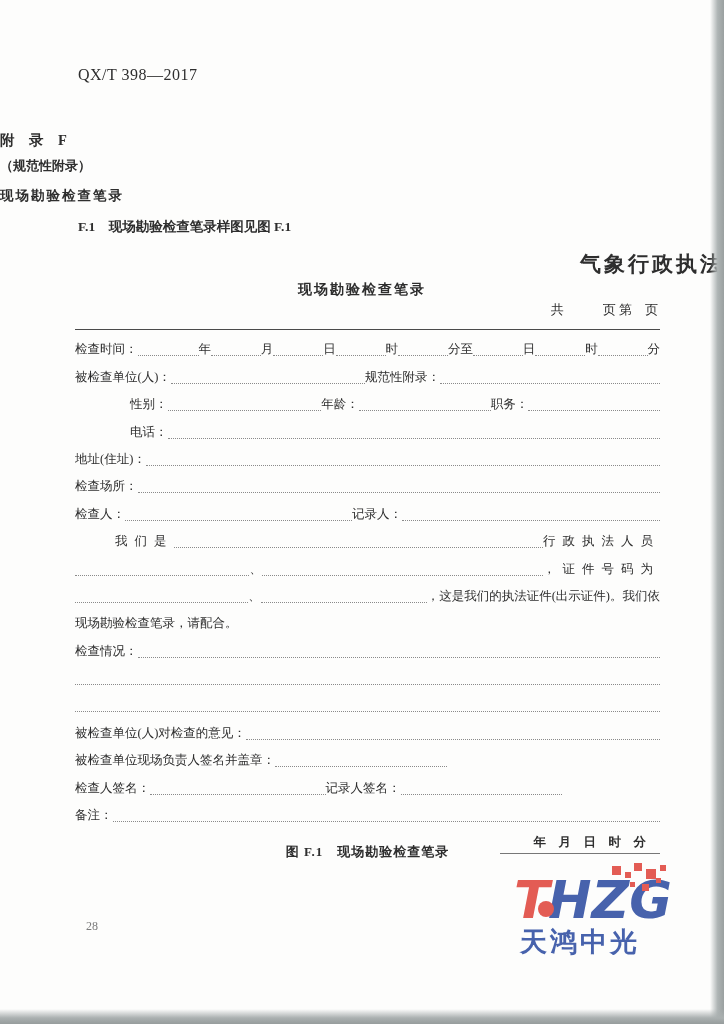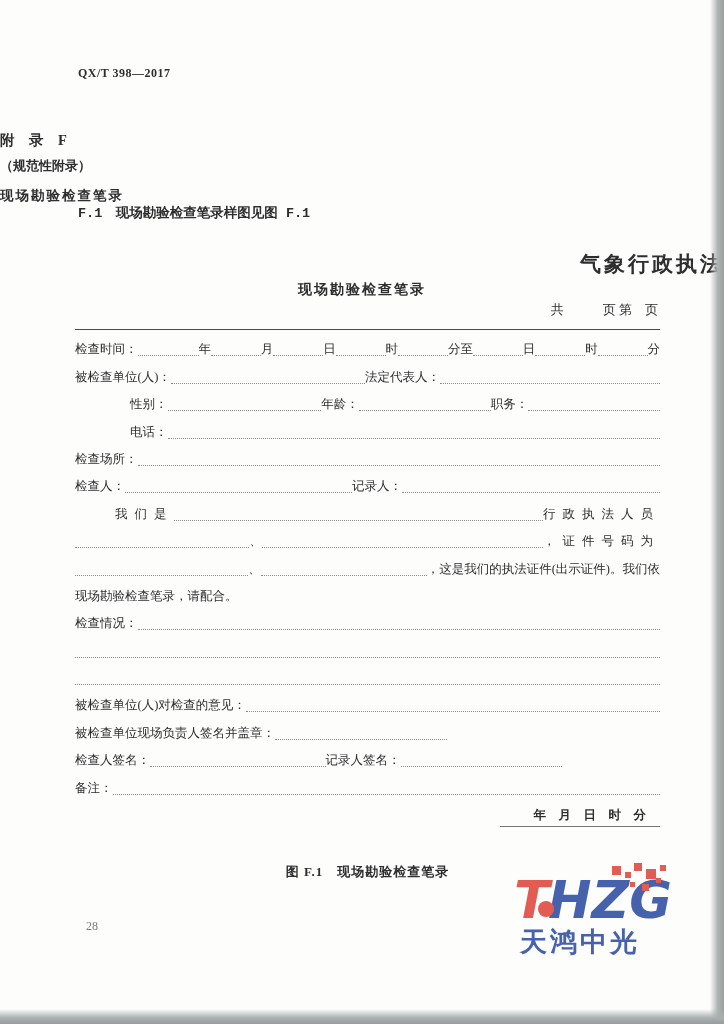--- a/index.html
+++ b/index.html
@@ -2,40 +2,40 @@
 <html><head>
 <meta charset="utf-8">
 <style>
   html,body { margin:0; padding:0; background:#ffffff; }
   .page {
     position:relative; width:724px; height:1024px;
     background:#fdfdfc; overflow:hidden;
     font-family:"Liberation Serif","DejaVu Serif",serif;
     color:#2e2e2e;
   }
-  .doc-code { position:absolute; left:78px; top:66px; font-size:12px; font-weight:bold; letter-spacing:.5px;text-align:right; }
+  .doc-code { position:absolute; left:78px; top:66px; font-size:16px; font-weight:normal; letter-spacing:.5px;text-align:right; }
   .appendix { position:absolute; left:0; top:131px; width:724px; text-align:left; font-weight:bold; }
   .appendix .t1 { font-size:14.5px; margin-bottom:7px; }
   .appendix .t2 { font-size:13px; margin-bottom:12px; }
   .appendix .t3 { font-size:13.5px; letter-spacing:2px; }
-  .f1-heading { position:absolute; left:78px; top:204px; font-size:13.5px; font-weight:bold;font-family:Liberation Mono, monospace; }
+  .f1-heading { position:absolute; left:78px; top:218px; font-size:13.5px; font-weight:bold; }
   .form-title-main { position:absolute; left:0; top:250px; width:724px; text-align:right; font-size:21px; font-weight:bold; letter-spacing:3px; }
   .form-title-sub  { position:absolute; left:0; top:281px; width:724px; text-align:center; font-size:14px; font-weight:bold; letter-spacing:2px; }
   .pagination { position:absolute; top:301px; right:66px; font-size:13px; }
   .top-rule { position:absolute; left:75px; top:329px; width:585px; border-top:1.6px solid #4a4a4a; }
   .form-body { position:absolute; left:75px; top:331px; width:585px; }
   .form-row { display:flex; align-items:flex-end; height:27.4px; font-size:12.5px; }
   .form-row.right { justify-content:flex-end; }
   .form-label { white-space:nowrap; flex:0 0 auto; }
   .form-label.sp { letter-spacing:7px; }
   .right .form-label { margin-right:14px;font-weight:bold; }
   .form-blank { border-bottom:1px dotted #8a8a8a; height:12px; margin-bottom:2px; }
   .form-space { height:1px; }
   .bottom-rule { margin-left:auto; width:160px; border-bottom:1.5px solid #777; margin-top:2px; }
-  .figure-caption { position:absolute; left:75px; top:863px; width:585px; text-align:center; font-size:13px; font-weight:bold; letter-spacing:1px; }
+  .figure-caption { position:absolute; left:75px; top:843px; width:585px; text-align:center; font-size:13px; font-weight:bold; letter-spacing:1px; }
   .page-number { position:absolute; left:86px; top:919px; font-size:12px; color:#7a7a7a; }
   .logo { position:absolute; left:512px; top:862px; opacity:.93; }
   .scan-edge-right {
     position:absolute; top:0; right:0; width:14px; height:100%;
     background:linear-gradient(to right, rgba(150,155,155,0) 0%, #aeb4b4 55%, #9aa0a0 100%);
   }
   .scan-edge-bottom {
     position:absolute; bottom:0; left:0; width:100%; height:15px;
     background:linear-gradient(to bottom, rgba(150,155,155,0) 0%, #aab0b0 60%, #969c9c 100%);
   }
@@ -79,33 +79,37 @@
         <span class="form-blank" style="flex: 1 1 22px;"></span>
         <span class="form-label">日</span>
         <span class="form-blank" style="flex: 1 1 22px;"></span>
         <span class="form-label">时</span>
         <span class="form-blank" style="flex: 1 1 22px;"></span>
         <span class="form-label">分</span>
       </div>
       <div class="form-row">
         <span class="form-label">被检查单位(人)：</span>
         <span class="form-blank" style="flex: 1 1 22px;"></span>
-        <span class="form-label">法定代表人：</span>
+        <span class="form-label">规范性附录：</span>
         <span class="form-blank" style="flex: 1.15 1 22px;"></span>
       </div>
       <div class="form-row" style="padding-left: 55px; text-align: center;">
         <span class="form-label">性别：</span>
         <span class="form-blank" style="flex: 1.2 1 22px;"></span>
         <span class="form-label">年龄：</span>
         <span class="form-blank" style="flex: 1 1 22px;"></span>
         <span class="form-label">职务：</span>
         <span class="form-blank" style="flex: 1 1 22px;"></span>
       </div>
       <div class="form-row" style="padding-left: 55px;">
         <span class="form-label">电话：</span>
+        <span class="form-blank" style="flex: 1 1 22px;"></span>
+      </div>
+      <div class="form-row">
+        <span class="form-label">地址(住址)：</span>
         <span class="form-blank" style="flex: 1 1 22px;"></span>
       </div>
       <div class="form-row">
         <span class="form-label">检查场所：</span>
         <span class="form-blank" style="flex: 1 1 22px;"></span>
       </div>
       <div class="form-row">
         <span class="form-label">检查人：</span>
         <span class="form-blank" style="flex: 1 1 22px;"></span>
         <span class="form-label">记录人：</span>

